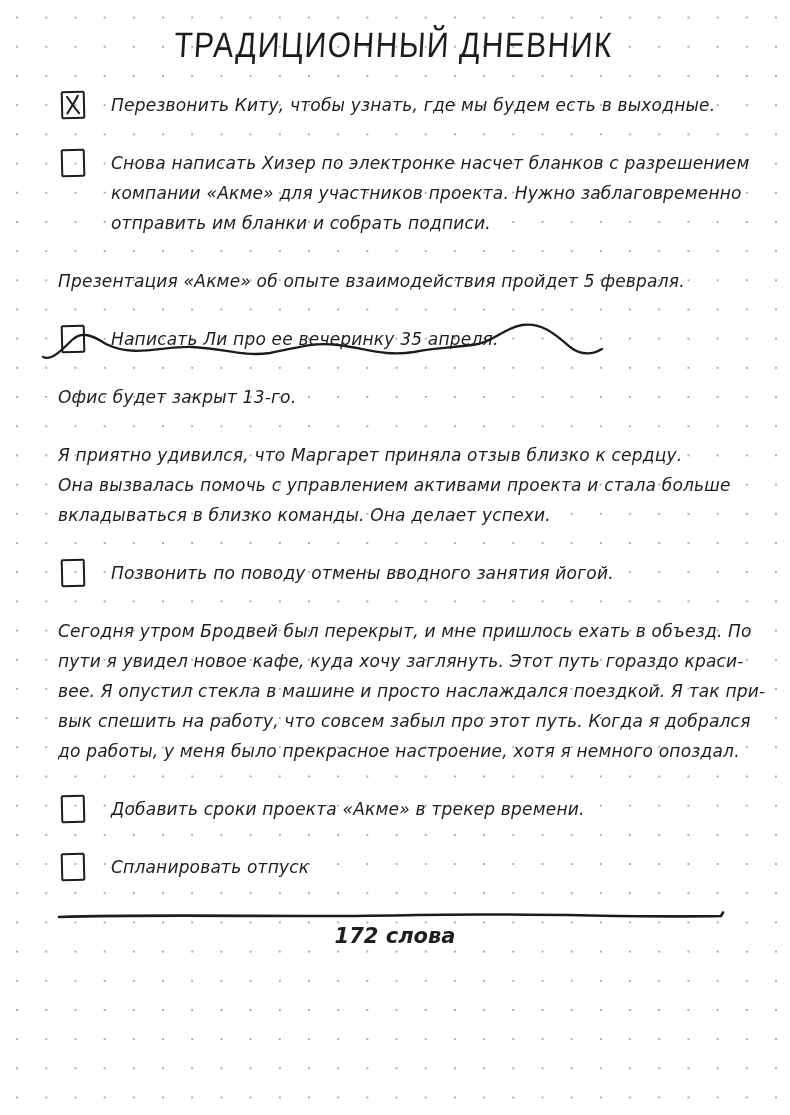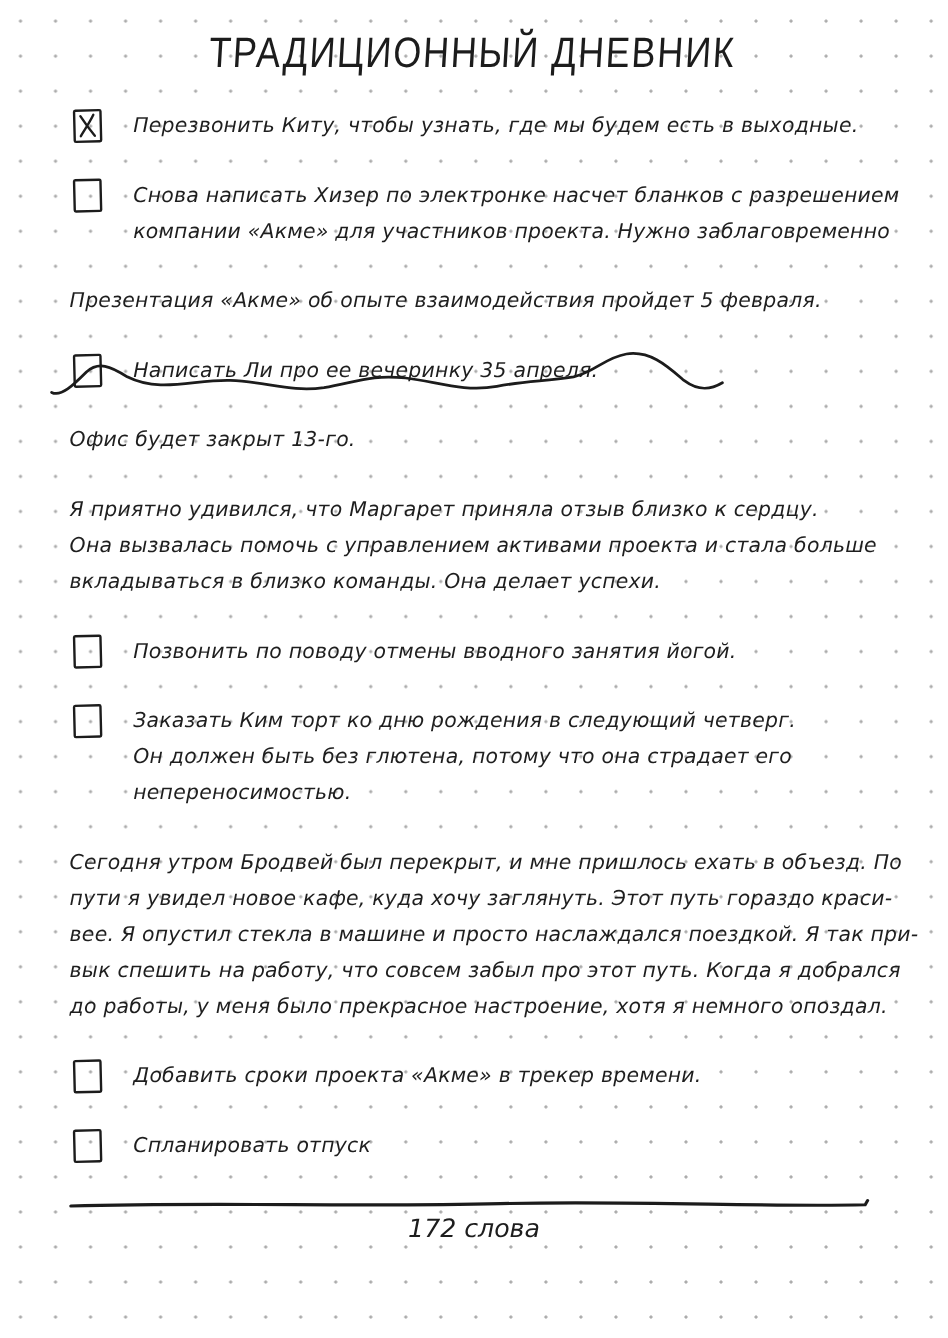--- a/index.html
+++ b/index.html
@@ -62,21 +62,21 @@
   }
   .checkbox svg { position: absolute; left: 0; top: 0; width: 100%; height: 100%; }
   .strike-svg {
     position: absolute;
     left: -17px;
     top: -7px;
     width: 565px;
     height: 48px;
     pointer-events: none;
   }
-  .footer { margin: 28px 0 0 0; }
+  .footer { margin: 28px 0 0 0; font-weight: bold; }
   .rule-svg { display: block; margin: 0 0 0 57px; width: 670px; height: 12px; }
   .wordcount {
     margin-top: 2px;
     text-align: center;
     font-style: italic;
     font-size: 21px;
     color: #1d1d1d;
   }
 </style>
 </head>
@@ -94,20 +94,21 @@
         </span>
         <div class="text">
           <div class="line">Перезвонить Киту, чтобы узнать, где мы будем есть в выходные.</div>
         </div>
       </div>
       <div class="entry task">
         <span class="checkbox"></span>
         <div class="text">
           <div class="line">Снова написать Хизер по электронке насчет бланков с разрешением</div>
           <div class="line">компании «Акме» для участников проекта. Нужно заблаговременно</div>
+          <div class="line">отправить им бланки и собрать подписи.</div>
         </div>
       </div>
       <div class="entry note">
         <div class="text">
           <div class="line">Презентация «Акме» об опыте взаимодействия пройдет 5 февраля.</div>
         </div>
       </div>
       <div class="entry task struck">
         <span class="checkbox"></span>
         <div class="text">
@@ -128,28 +129,20 @@
           <div class="line">Она вызвалась помочь с управлением активами проекта и стала больше</div>
           <div class="line">вкладываться в близко команды. Она делает успехи.</div>
         </div>
       </div>
       <div class="entry task">
         <span class="checkbox"></span>
         <div class="text">
           <div class="line">Позвонить по поводу отмены вводного занятия йогой.</div>
         </div>
       </div>
-      <div class="entry task">
-        <span class="checkbox"></span>
-        <div class="text">
-          <div class="line">Заказать Ким торт ко дню рождения в следующий четверг.</div>
-          <div class="line">Он должен быть без глютена, потому что она страдает его</div>
-          <div class="line">непереносимостью.</div>
-        </div>
-      </div>
       <div class="entry note">
         <div class="text">
           <div class="line">Сегодня утром Бродвей был перекрыт, и мне пришлось ехать в объезд. По</div>
           <div class="line">пути я увидел новое кафе, куда хочу заглянуть. Этот путь гораздо краси-</div>
           <div class="line">вее. Я опустил стекла в машине и просто наслаждался поездкой. Я так при-</div>
           <div class="line">вык спешить на работу, что совсем забыл про этот путь. Когда я добрался</div>
           <div class="line">до работы, у меня было прекрасное настроение, хотя я немного опоздал.</div>
         </div>
       </div>
       <div class="entry task">

